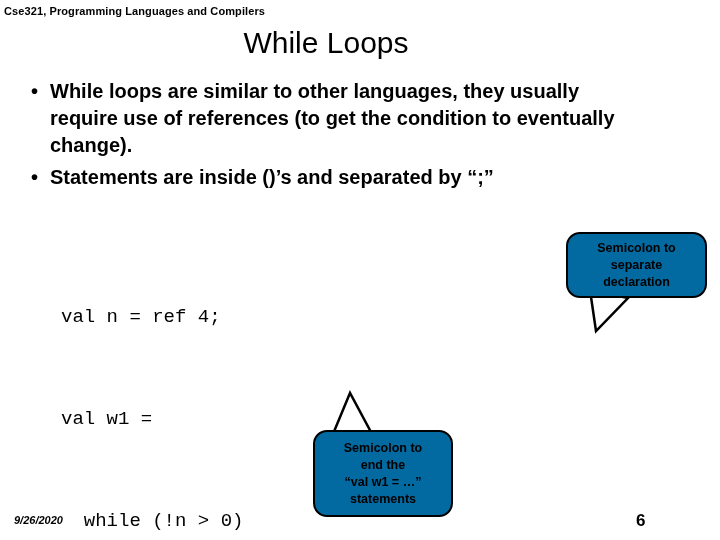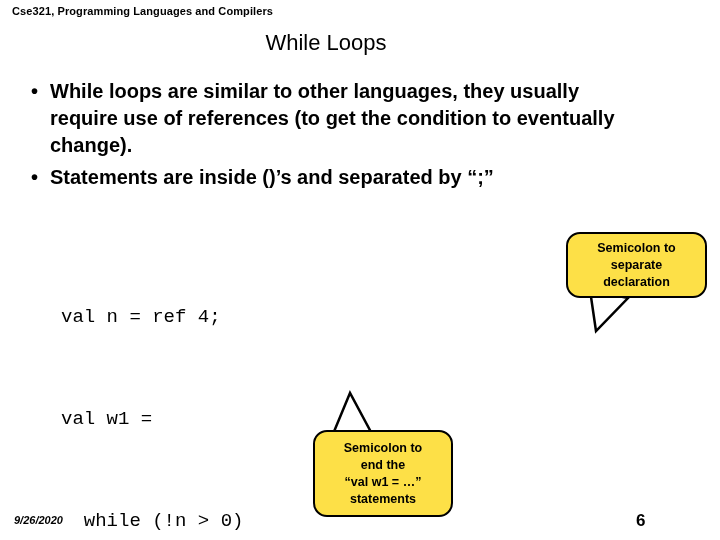--- a/index.html
+++ b/index.html
@@ -19,37 +19,37 @@
   #slide {
     position: absolute;
     left: 0; top: 0;
     width: 720px;
     height: 540px;
   }
 
   
   #header {
     position: absolute;
-    left: 12px;
+    left: 4px;
     top: 4px;
     font-size: 11px;
     font-weight: bold;
     letter-spacing: 0.1px;
     line-height: 14px;
     white-space: nowrap;
   }
 
   
   #title {
     position: absolute;
     left: 0;
     top: 25px;
     width: 652px;
     text-align: center;
-    font-size: 22px;
+    font-size: 30px;
     font-weight: normal;
     line-height: 36px;
   }
 
   
   #bullets {
     position: absolute;
     left: 28px;
     top: 78px;
     width: 600px;
@@ -84,21 +84,21 @@
     white-space: pre;
   }
   .code-line { white-space: pre; margin-left: 25px; }
 
   
   .callout {
     position: absolute;
     box-sizing: border-box;
     border: 2px solid #000000;
     border-radius: 14px;
-    background: #fde047;
+    background: #0369a1;
     display: flex;
     flex-direction: column;
     align-items: center;
     justify-content: center;
     text-align: center;
     font-size: 12.5px;
     font-weight: bold;
     line-height: 17px;
     z-index: 5;
   }

